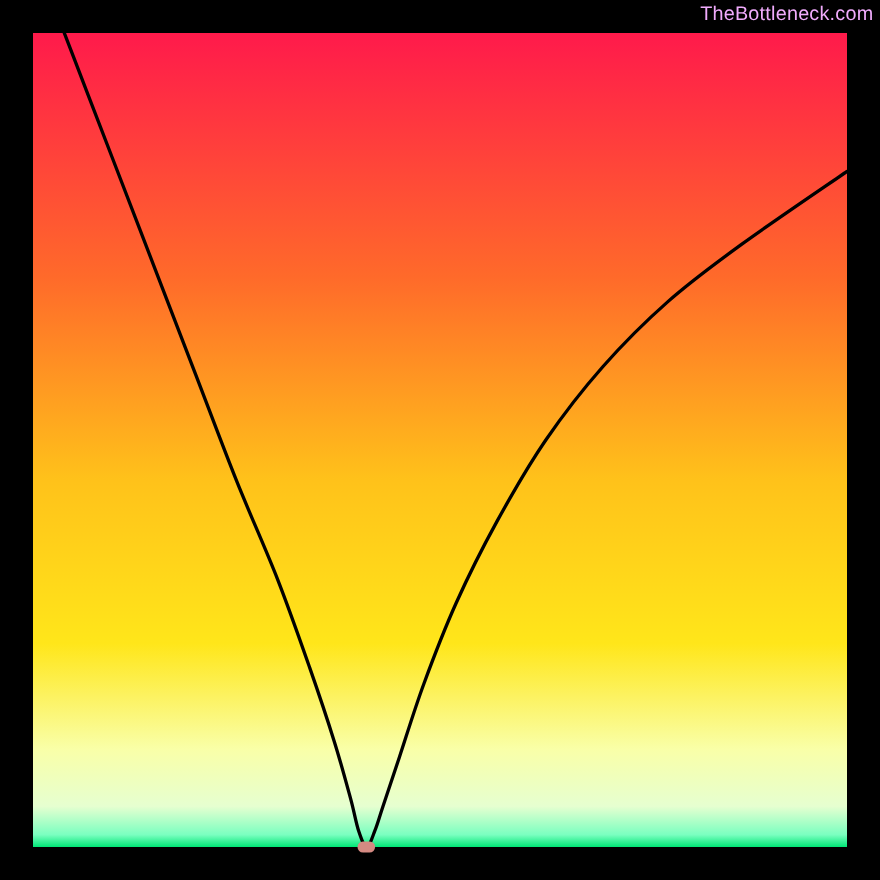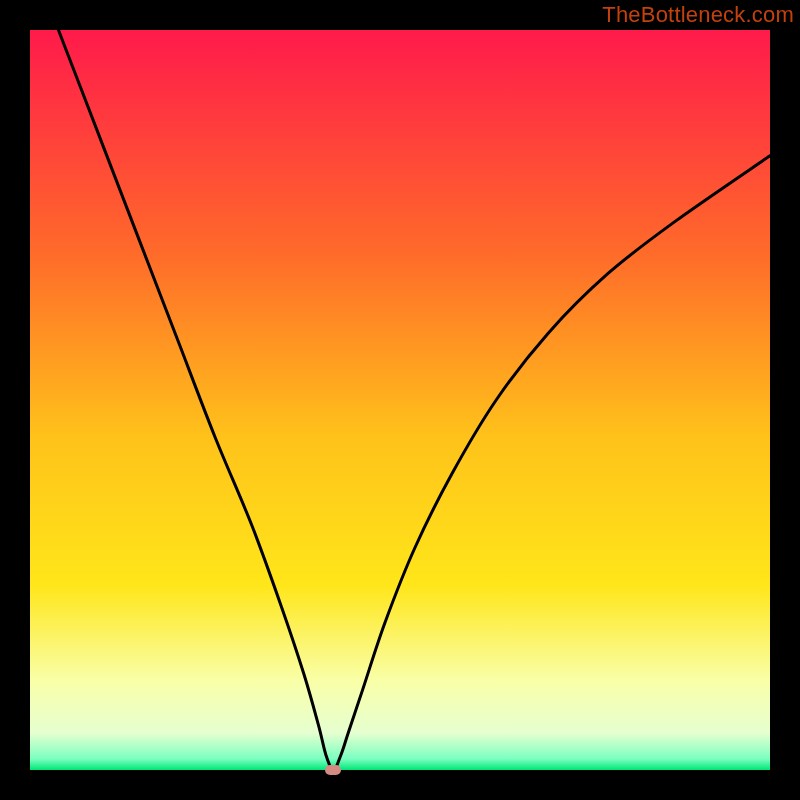--- a/index.html
+++ b/index.html
@@ -14,22 +14,22 @@
   .frame {
     position: relative;
     width: 800px;
     height: 800px;
     background: #000;
   }
   .watermark {
     position: absolute;
     top: 2px;
     right: 6px;
-    color: #c2410c;
-    font-size: 22px;
+    color: #f0abfc;
+    font-size: 18px;
     font-weight: 500;
     letter-spacing: 0.2px;
     user-select: none;
     text-align: center;
   }
   .plot {
     position: absolute;
     left: 30px;
     top: 30px;
     width: 740px;

